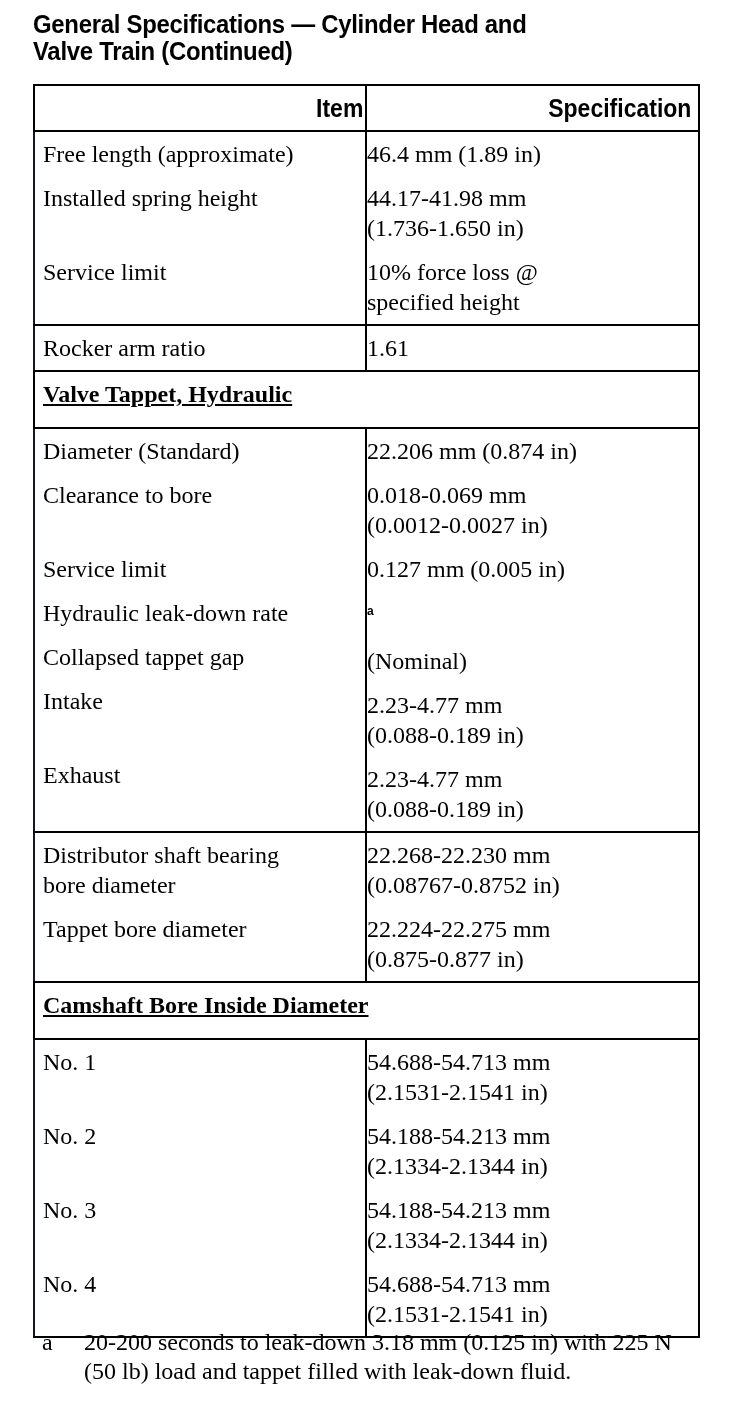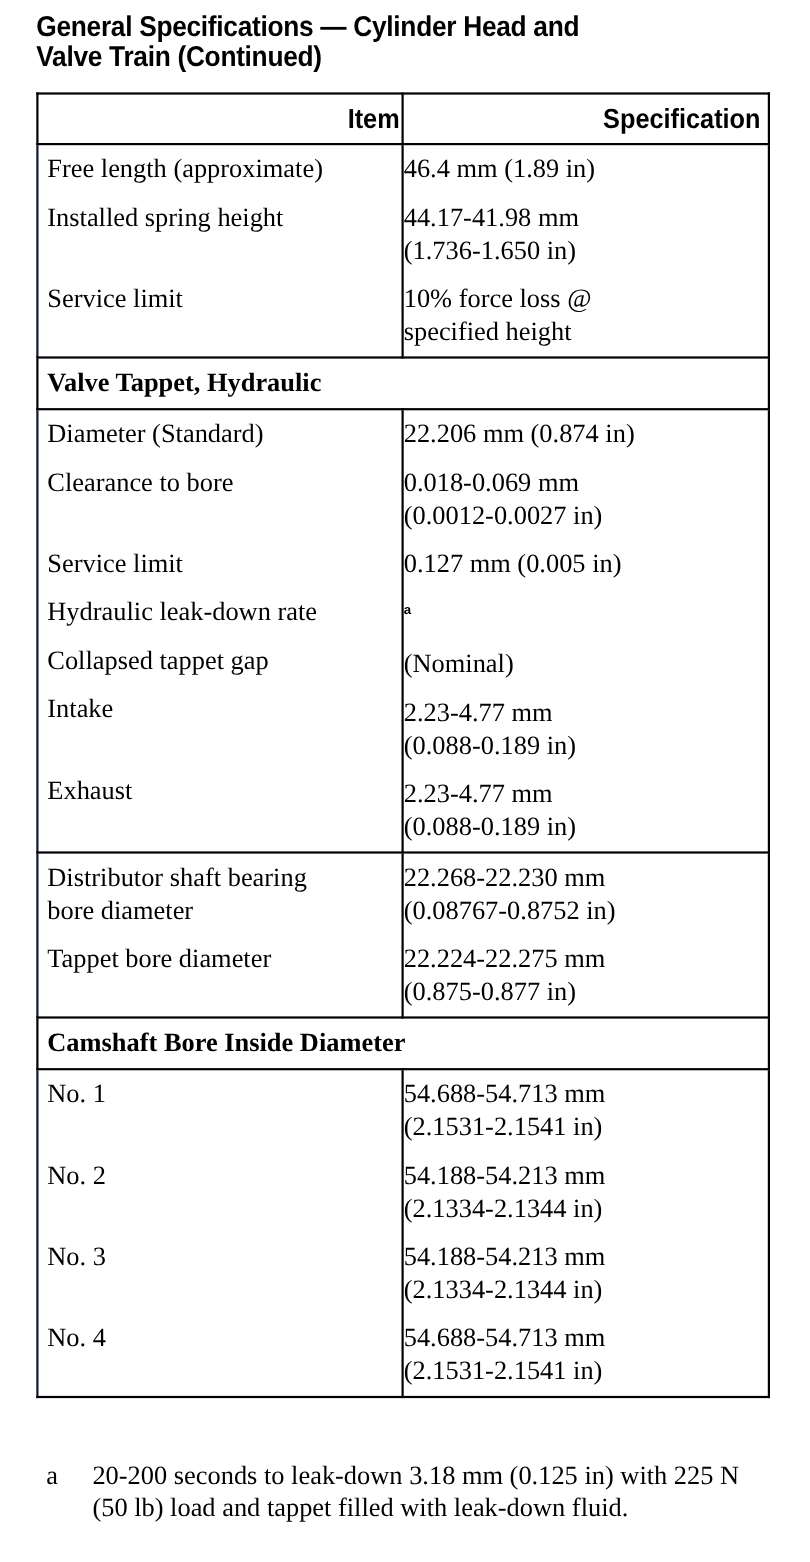--- a/index.html
+++ b/index.html
@@ -23,21 +23,21 @@
     height: 44px; padding: 0; text-align: right; border: 2px solid #000;
   }
   table.spec th span { display: inline-block; transform: scaleX(0.92); }
   table.spec td { padding: 0; vertical-align: top; border-left: 2px solid #0f172a; border-right: 2px solid #000; }
   table.spec td.item { padding-left: 8px; }
   table.spec td.spec { text-align: left; }
   .line { display: block; }
   .cell-block { padding: 7px 0 7px 0; }
   .row-gap { height: 14px; display: block; }
   tr.group-end td { border-bottom: 2px solid #000; }
-  tr.section td { border: 2px solid #000; font-weight: bold; padding: 7px 8px 8px 8px; }
+  tr.section td { border: 2px solid #000; font-weight: bold; padding: 7px 8px 18px 8px; text-decoration: underline; }
   .sup-a { font-size: 12px; font-weight: bold; font-family: "Liberation Sans", sans-serif; position: relative; top: -6px; }
   .footnote {
     position: absolute; left: 42px; top: 1328px; width: 660px;
     font-family: "Liberation Serif", serif; font-size: 24px; line-height: 29px;
     display: flex;
   }
   .footnote .mark { width: 42px; flex: none; }
 </style>
 </head>
 <body>
@@ -88,20 +88,36 @@
               <span class="line">(1.736-1.650 in)</span>
               <span class="row-gap"></span>
             </div>
             <div>
               <span class="line">10% force loss @</span>
               <span class="line">specified height</span>
             </div>
           </div>
         </td>
       </tr>
+      <tr class="group-end">
+        <td class="item">
+          <div class="cell-block">
+            <div>
+              <span class="line">Rocker arm ratio</span>
+            </div>
+          </div>
+        </td>
+        <td class="spec">
+          <div class="cell-block">
+            <div>
+              <span class="line">1.61</span>
+            </div>
+          </div>
+        </td>
+      </tr>
       <tr class="section">
         <td colspan="2">Valve Tappet, Hydraulic</td>
       </tr>
       <tr class="group-end">
         <td class="item">
           <div class="cell-block">
             <div>
               <span class="line">Diameter (Standard)</span>
               <span class="row-gap"></span>
             </div>

